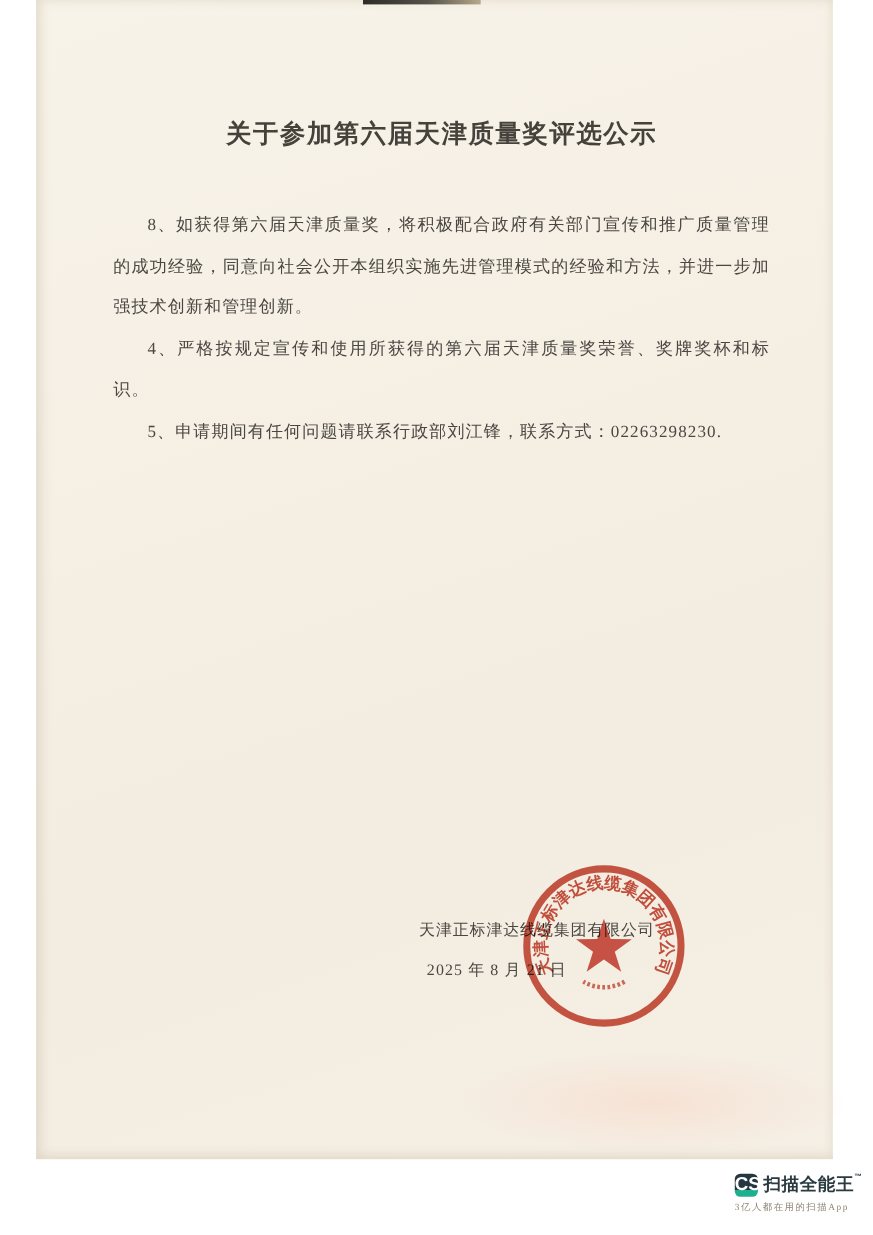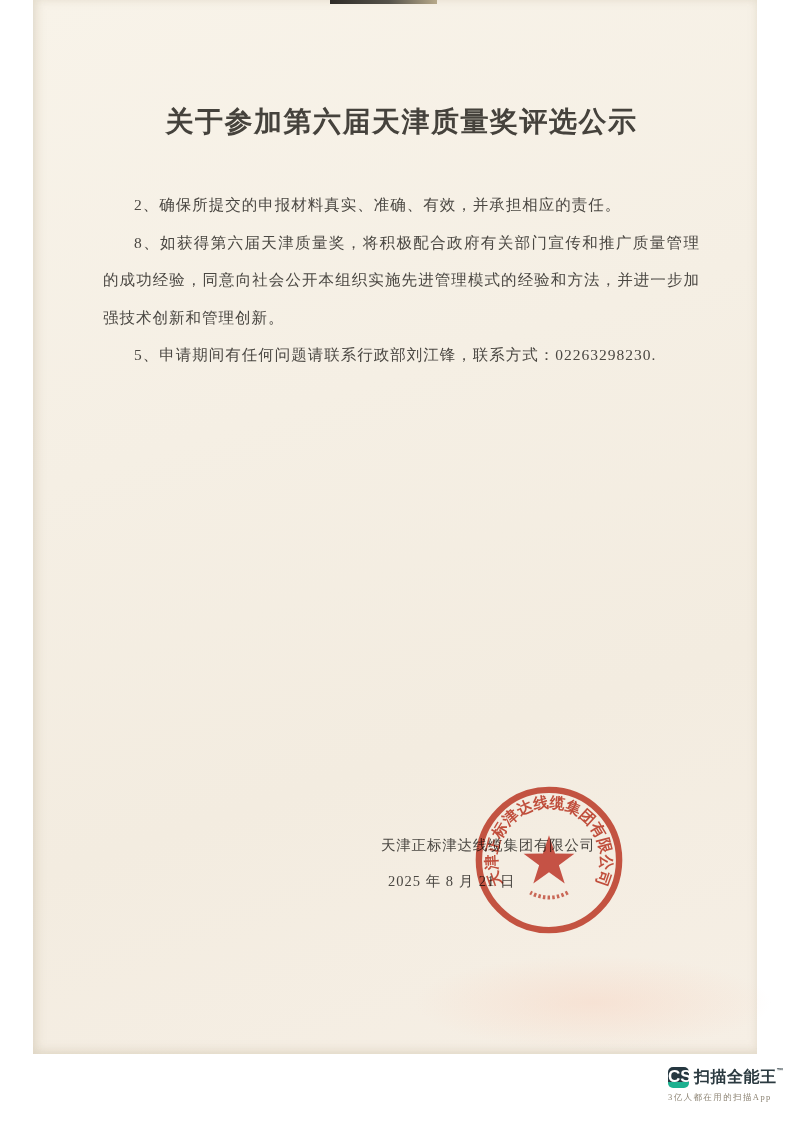--- a/index.html
+++ b/index.html
@@ -19,21 +19,21 @@
   }
   .blush{
     position:absolute;left:380px;top:955px;width:360px;height:95px;
     background:radial-gradient(ellipse at center,rgba(247,216,199,0.55),rgba(247,216,199,0) 70%);
     pointer-events:none;
   }
   .content{position:absolute;left:70px;top:0;width:597px;color:#4a4742;}
   .doc-title{
     margin:104px 0 0 0;
     font-family:"Liberation Sans","DejaVu Sans",sans-serif;
-    font-weight:700;font-size:28px;line-height:35px;
+    font-weight:700;font-size:23px;line-height:35px;
     letter-spacing:1.5px;text-align:center;color:#45423c;
   }
   .body-text p{
     margin:0;font-size:15.5px;line-height:37.6px;letter-spacing:1px;
     text-align:justify;text-indent:2em;color:#4a4742;
   }
   .body-text p:first-child{margin-top:47px;}
   .sig-company{
     position:absolute;left:348px;top:836px;
     font-size:14.5px;letter-spacing:0.8px;color:#4a4742;white-space:nowrap;
@@ -61,22 +61,22 @@
   .wm-tagline{margin-top:4px;font-size:8.5px;color:#8d8474;letter-spacing:1.4px;white-space:nowrap;font-family:Liberation Serif, serif;}
 </style>
 </head>
 <body>
 
 <div class="paper">
 
   <div class="content">
     <h1 class="doc-title">关于参加第六届天津质量奖评选公示</h1>
     <div class="body-text">
-      <p>2、确保所提交的申报材料真实、准确、有效，并承担相应的责任。</p>
       <p>8、如获得第六届天津质量奖，将积极配合政府有关部门宣传和推广质量管理的成功经验，同意向社会公开本组织实施先进管理模式的经验和方法，并进一步加强技术创新和管理创新。</p>
+      <p>4、严格按规定宣传和使用所获得的第六届天津质量奖荣誉、奖牌奖杯和标识。</p>
       <p>5、申请期间有任何问题请联系行政部刘江锋，联系方式：02263298230.</p>
     </div>
   </div>
 
   <div class="sig-company">天津正标津达线缆集团有限公司</div>
   <div class="sig-date">2025 年 8 月 21 日</div>
 
   <div class="blush"></div>
 
   <svg class="stamp" viewBox="0 0 160 160" xmlns="http://www.w3.org/2000/svg">

